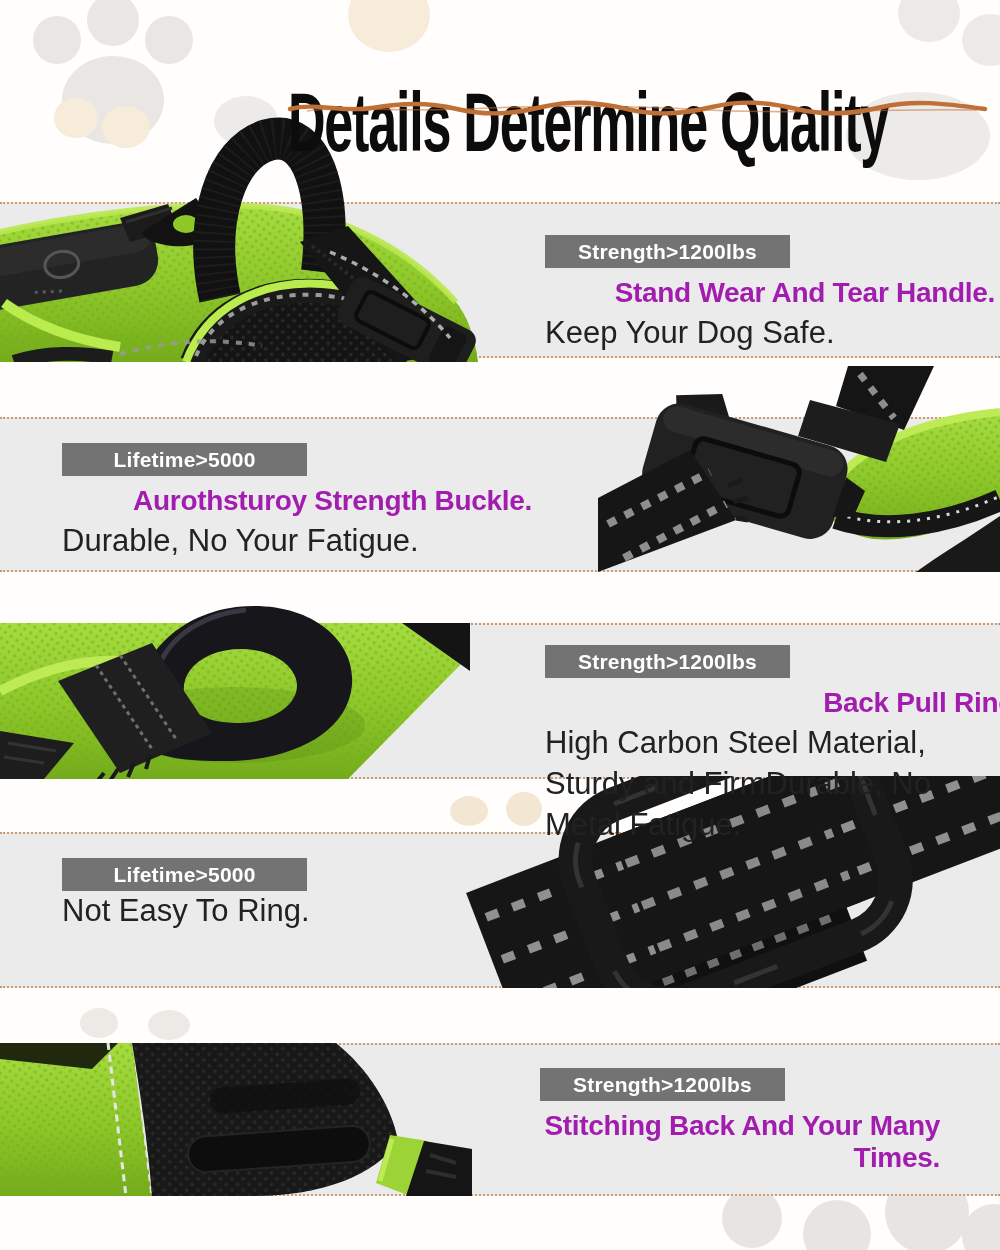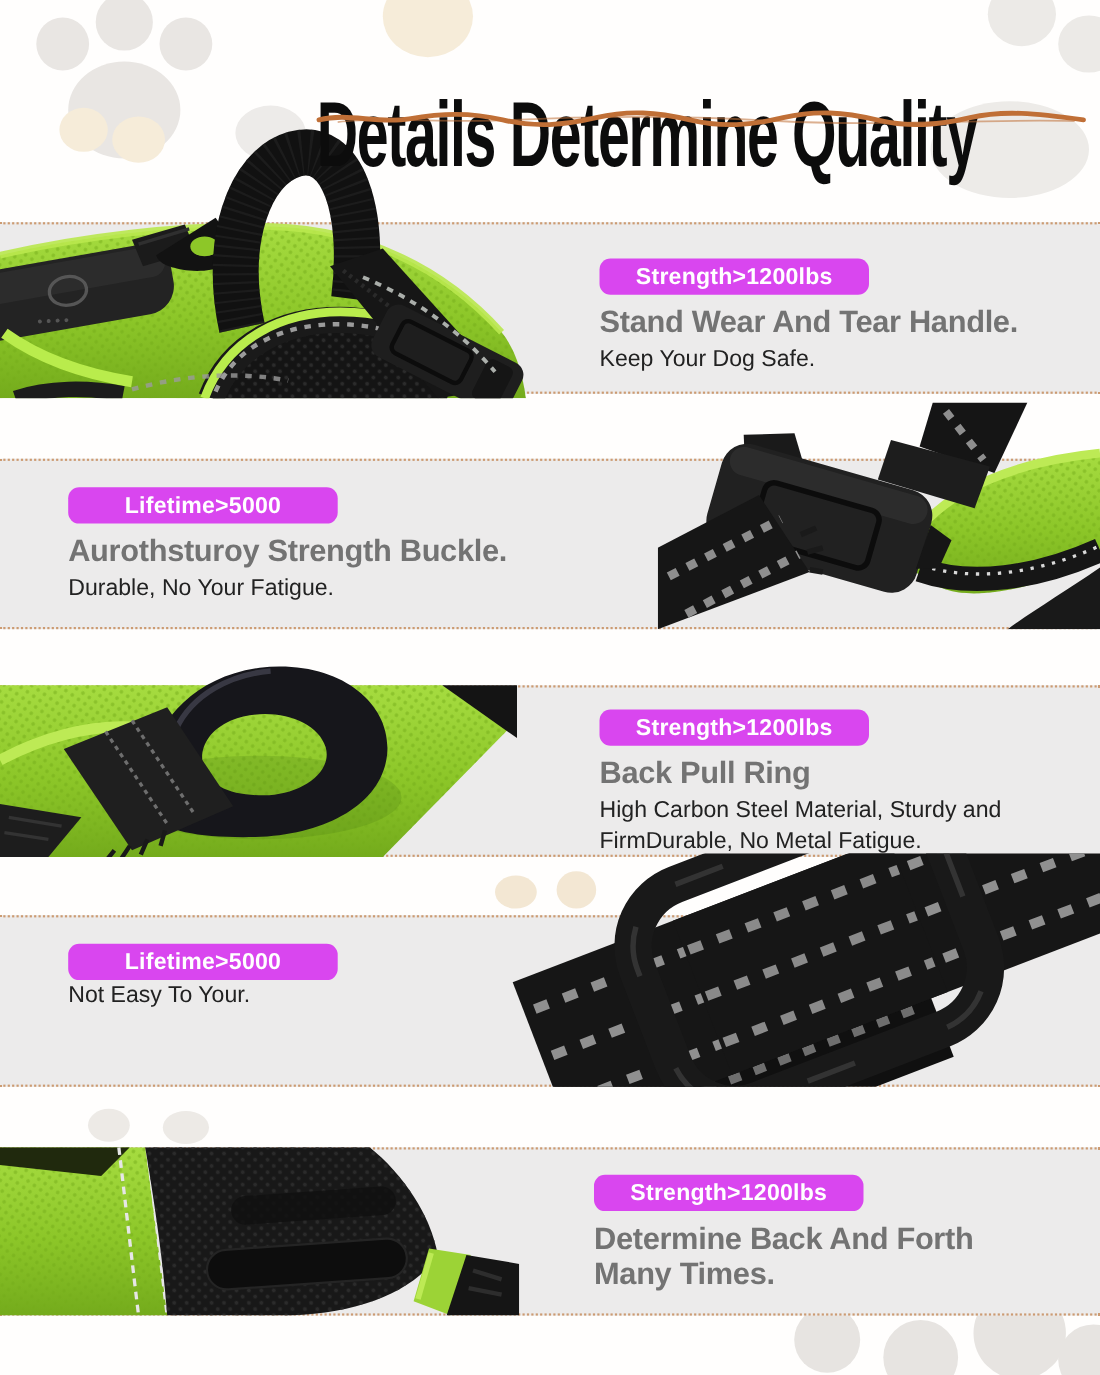--- a/index.html
+++ b/index.html
@@ -29,26 +29,26 @@
   
   .photo{position:absolute;z-index:2;}
 
   
   .tb{position:absolute;z-index:3;}
   .tb1{left:545px;top:235px;width:450px;}
   .tb2{left:62px; top:443px;width:470px;}
   .tb3{left:545px;top:645px;width:470px;}
   .tb4{left:62px; top:858px;width:450px;}
   .tb5{left:540px;top:1068px;width:400px;}
-  .badge{display:inline-block;background:#d946ef;color:#ffffff;font-weight:bold;
-    font-size:21px;line-height:33px;padding:0 28px;min-width:245px;border-radius:10px;
+  .badge{display:inline-block;background:#737373;color:#ffffff;font-weight:bold;
+    font-size:21px;line-height:33px;padding:0 28px;min-width:245px;border-radius:0;
     text-align:center;box-sizing:border-box;letter-spacing:0.2px;}
-  .tb h2{margin:9px 0 4px;font-size:28px;font-weight:bold;color:#737373;
-    letter-spacing:-0.3px;line-height:1.15;}
-  .tb p{margin:0;font-size:21px;color:#222222;line-height:1.32;}
+  .tb h2{margin:9px 0 4px;font-size:28px;font-weight:bold;color:#a21caf;
+    letter-spacing:-0.3px;line-height:1.15;text-align:right;}
+  .tb p{margin:0;font-size:31px;color:#222222;line-height:1.32;}
   .tb p:empty{display:none;}
 </style>
 </head>
 <body>
 
 <div class="canvas">
 
   <svg width="0" height="0" style="position:absolute" aria-hidden="true">
     <defs>
       <linearGradient id="gGreen" x1="0" y1="0" x2="0" y2="1">
@@ -228,22 +228,22 @@
   </div>
 
   <div class="tb tb3">
     <div class="badge">Strength&gt;1200lbs</div>
     <h2>Back Pull Ring</h2>
     <p>High Carbon Steel Material, Sturdy and FirmDurable, No Metal Fatigue.</p>
   </div>
 
   <div class="tb tb4">
     <div class="badge">Lifetime&gt;5000</div>
-    <p>Not Easy To Your.</p>
+    <p>Not Easy To Ring.</p>
   </div>
 
   <div class="tb tb5">
     <div class="badge">Strength&gt;1200lbs</div>
-    <h2>Determine Back And Forth Many Times.</h2>
+    <h2>Stitching Back And Your Many Times.</h2>
     
   </div>
 
 </div>
 
 </body></html>

